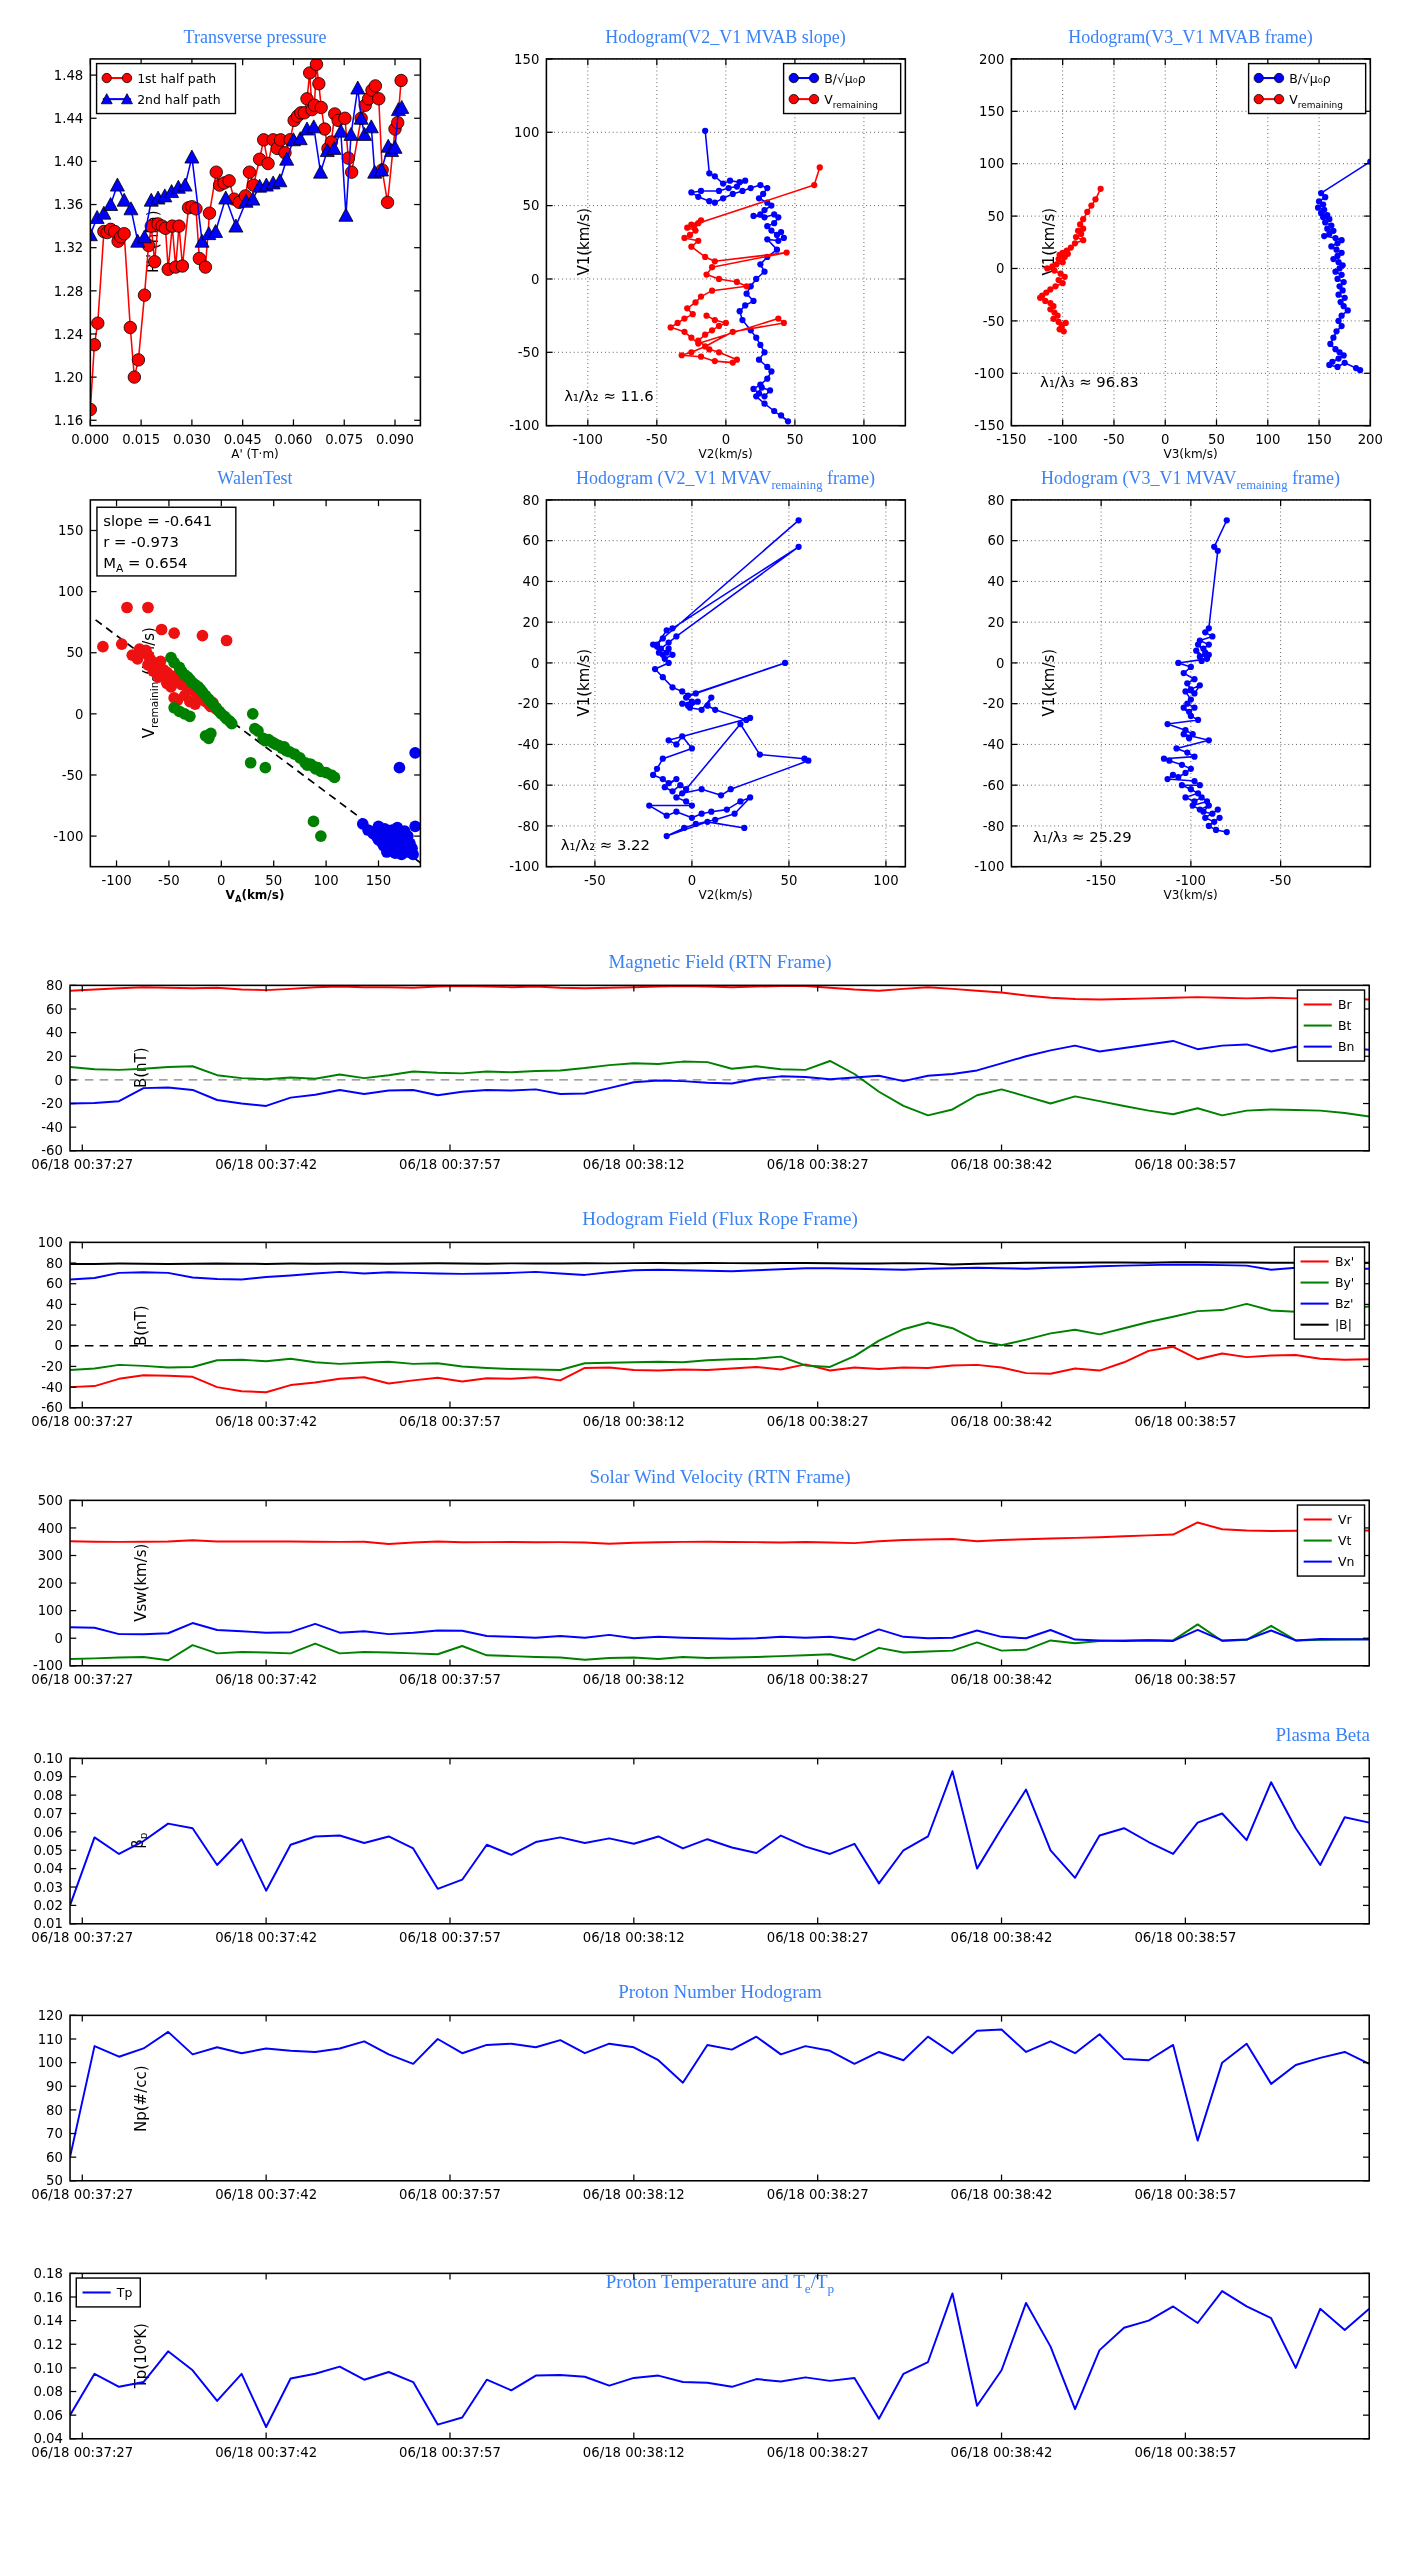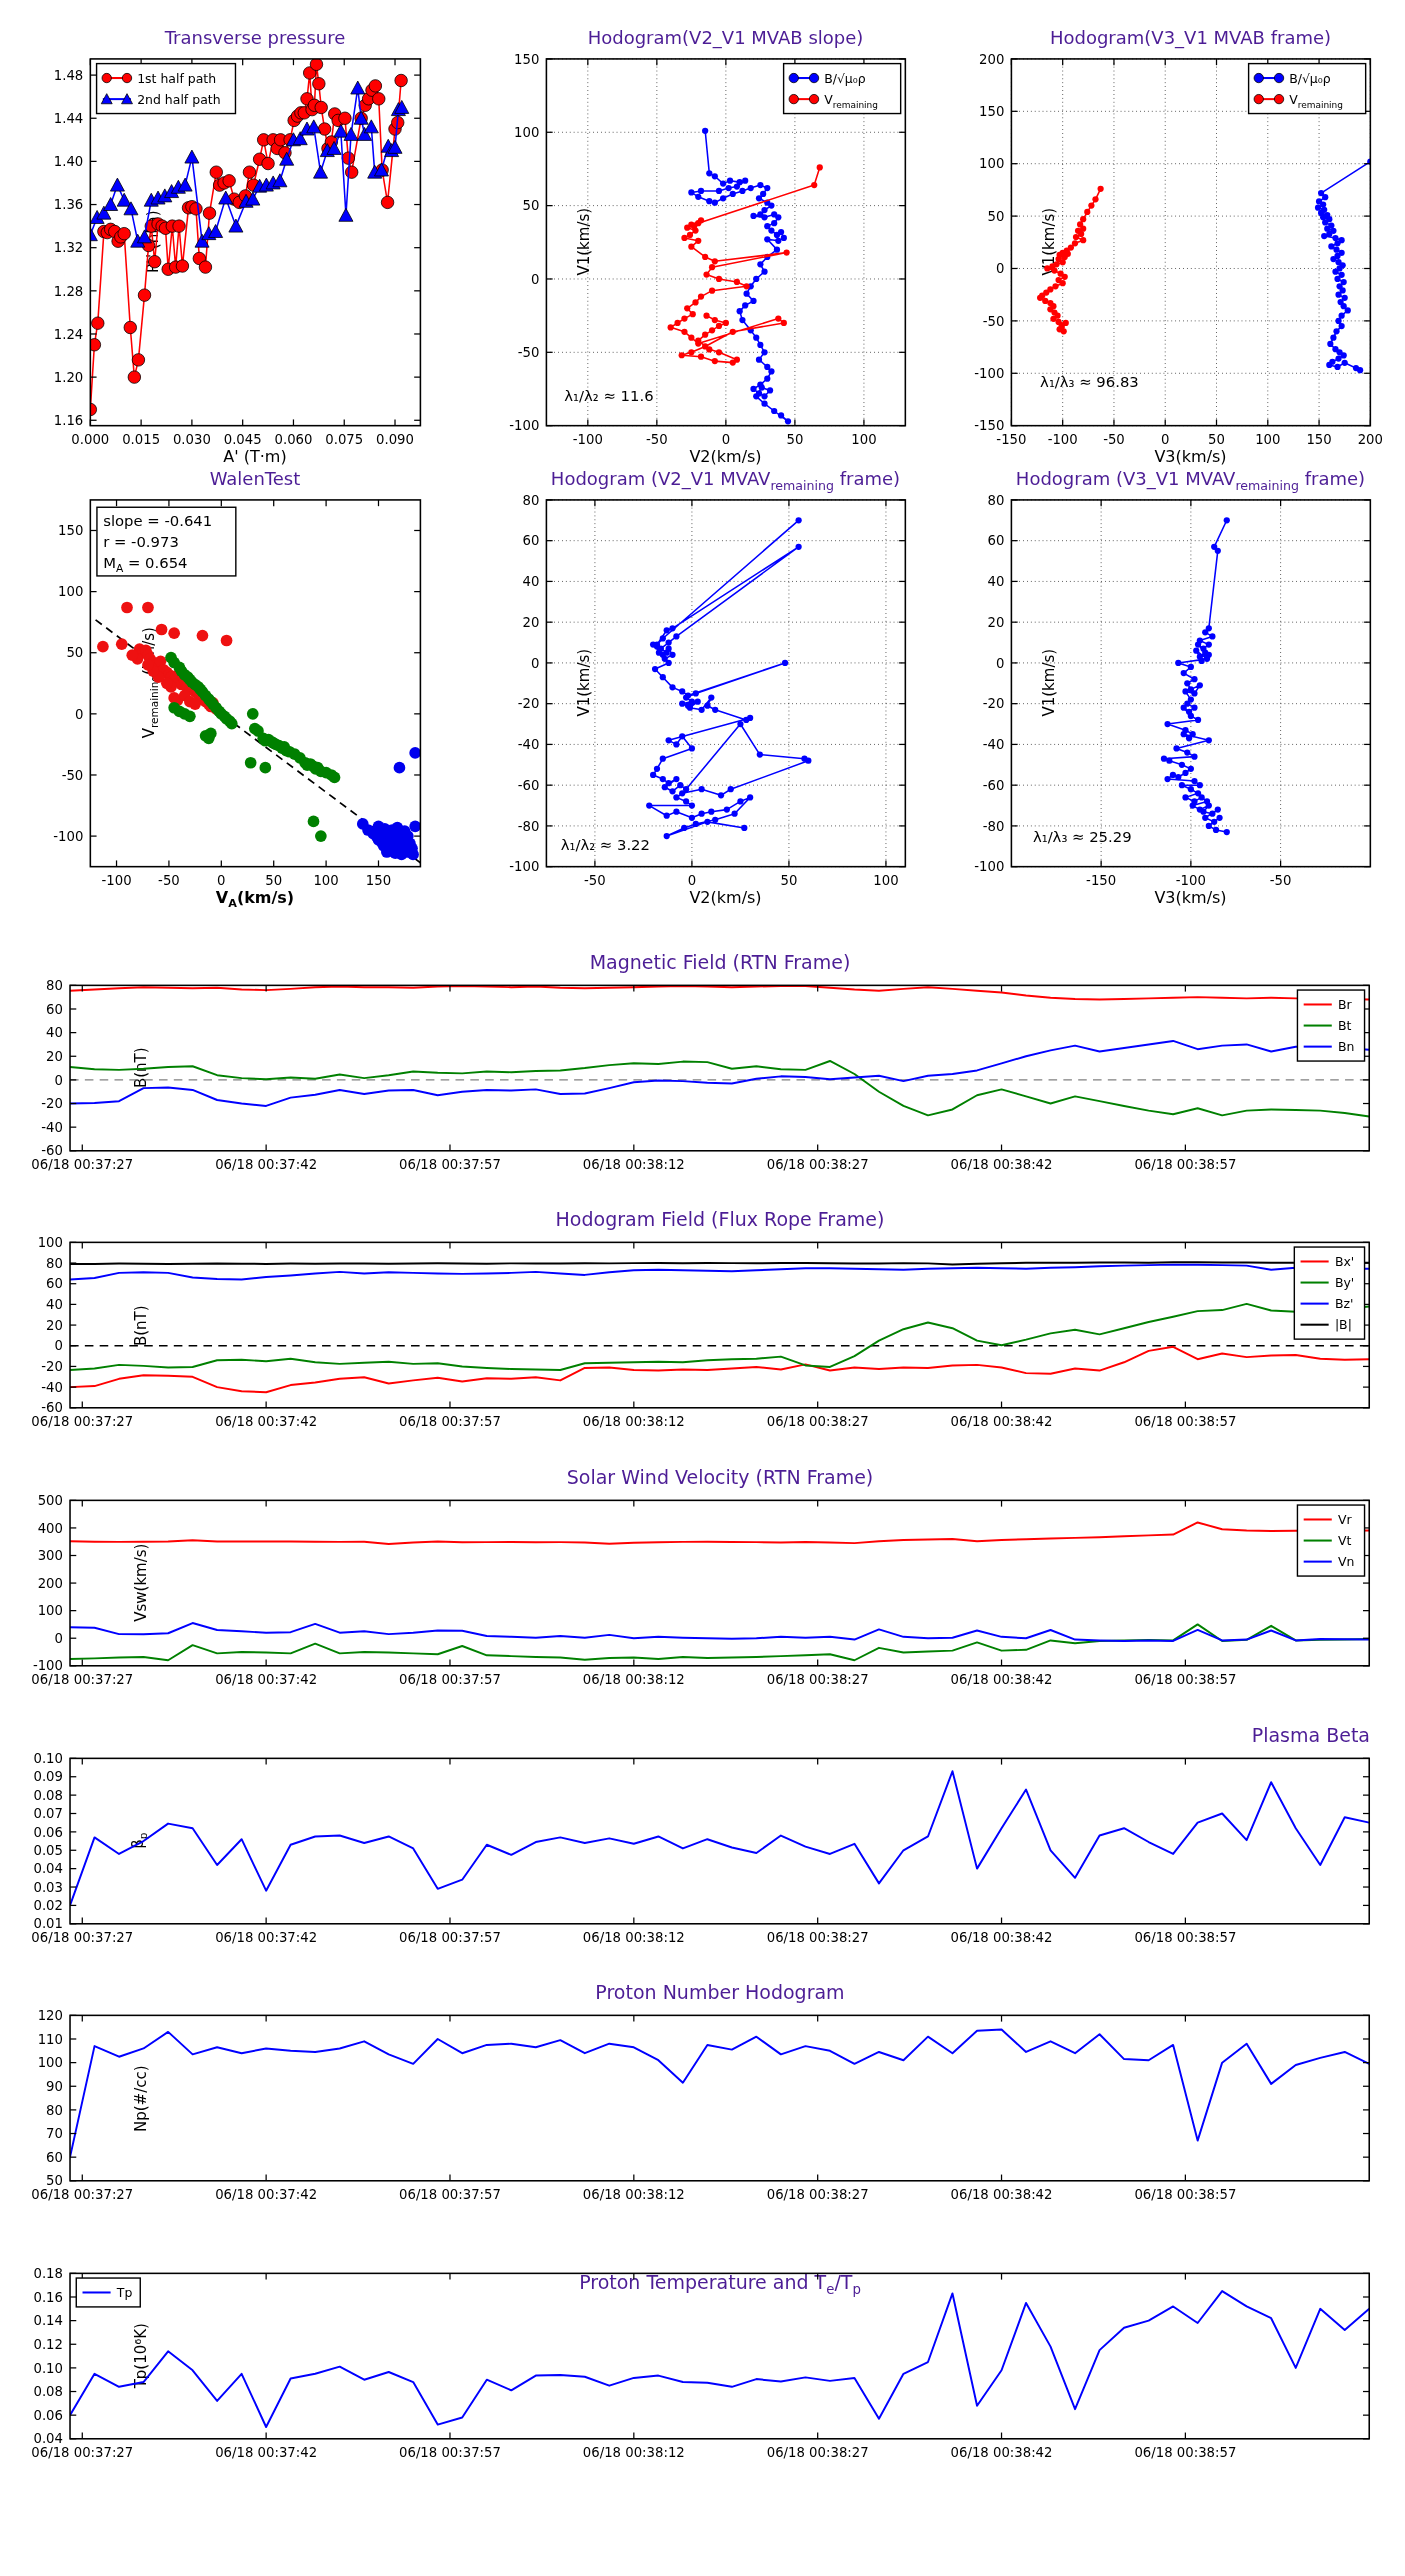--- a/index.html
+++ b/index.html
@@ -1,20 +1,20 @@
 <!DOCTYPE html>
 <html style="font-size:12.5px"><head>
 <meta charset="utf-8">
 <style>
   html,body{margin:0;padding:0;}
   body{width:1405px;height:2576px;background:#ffffff;position:relative;
        font-family:"DejaVu Sans","Liberation Sans",sans-serif;color:#000;}
-  .panel-title{position:absolute;text-align:center;font-size:18px;color:#4c1d95;}
+  .panel-title{position:absolute;text-align:center;font-size:18px;color:#3b82f6;font-family:Liberation Serif, serif;}
   .ts-title{font-size:19px;}
-  .axlab{position:absolute;text-align:center;font-size:16px;}
+  .axlab{position:absolute;text-align:center;font-size:12px;}
   .vlab{position:absolute;width:234px;height:23.4px;line-height:23.4px;text-align:center;
         font-size:15px;transform:rotate(-90deg);transform-origin:center center;}
   svg{position:absolute;overflow:visible;}
   sub{font-size:70%;}
 </style>
 </head>
 <body>
 
 <div class="panel-title" style="left:90px;width:330px;top:26.5px;">Transverse pressure</div>
 <div class="vlab" style="left: 37px; top: 230px;">Pt' (nPa)</div>

